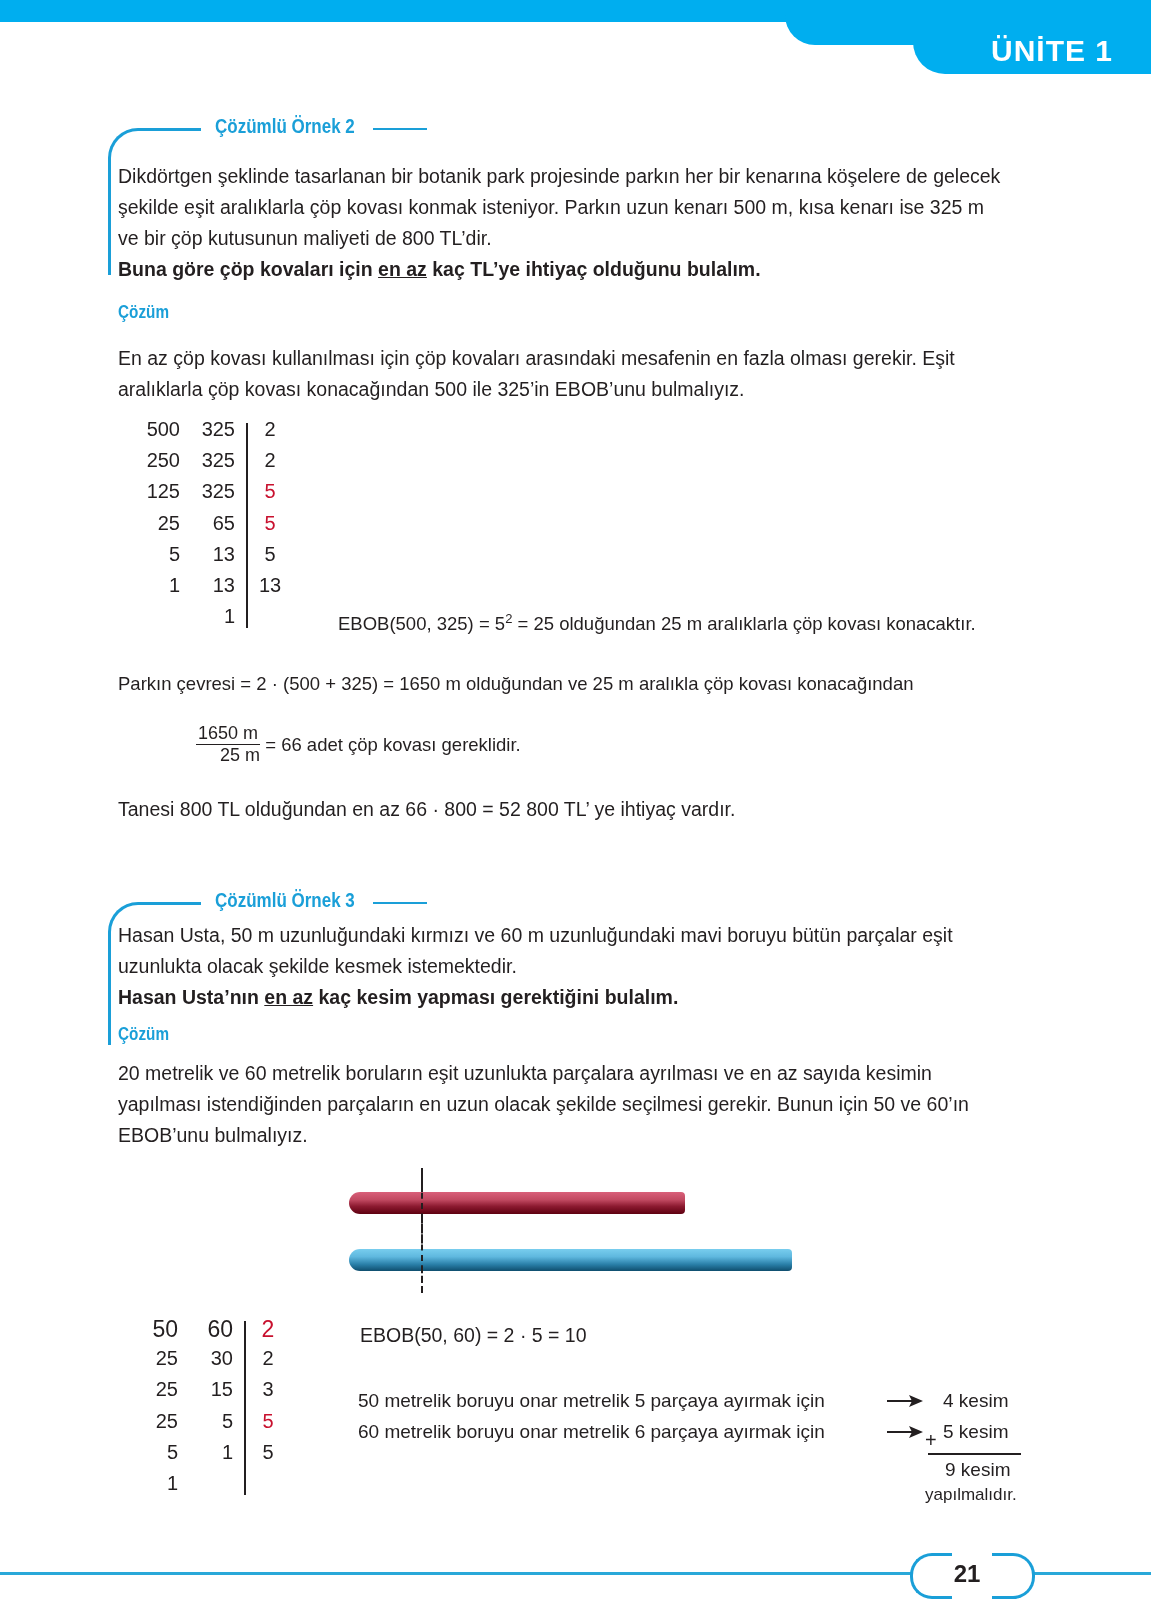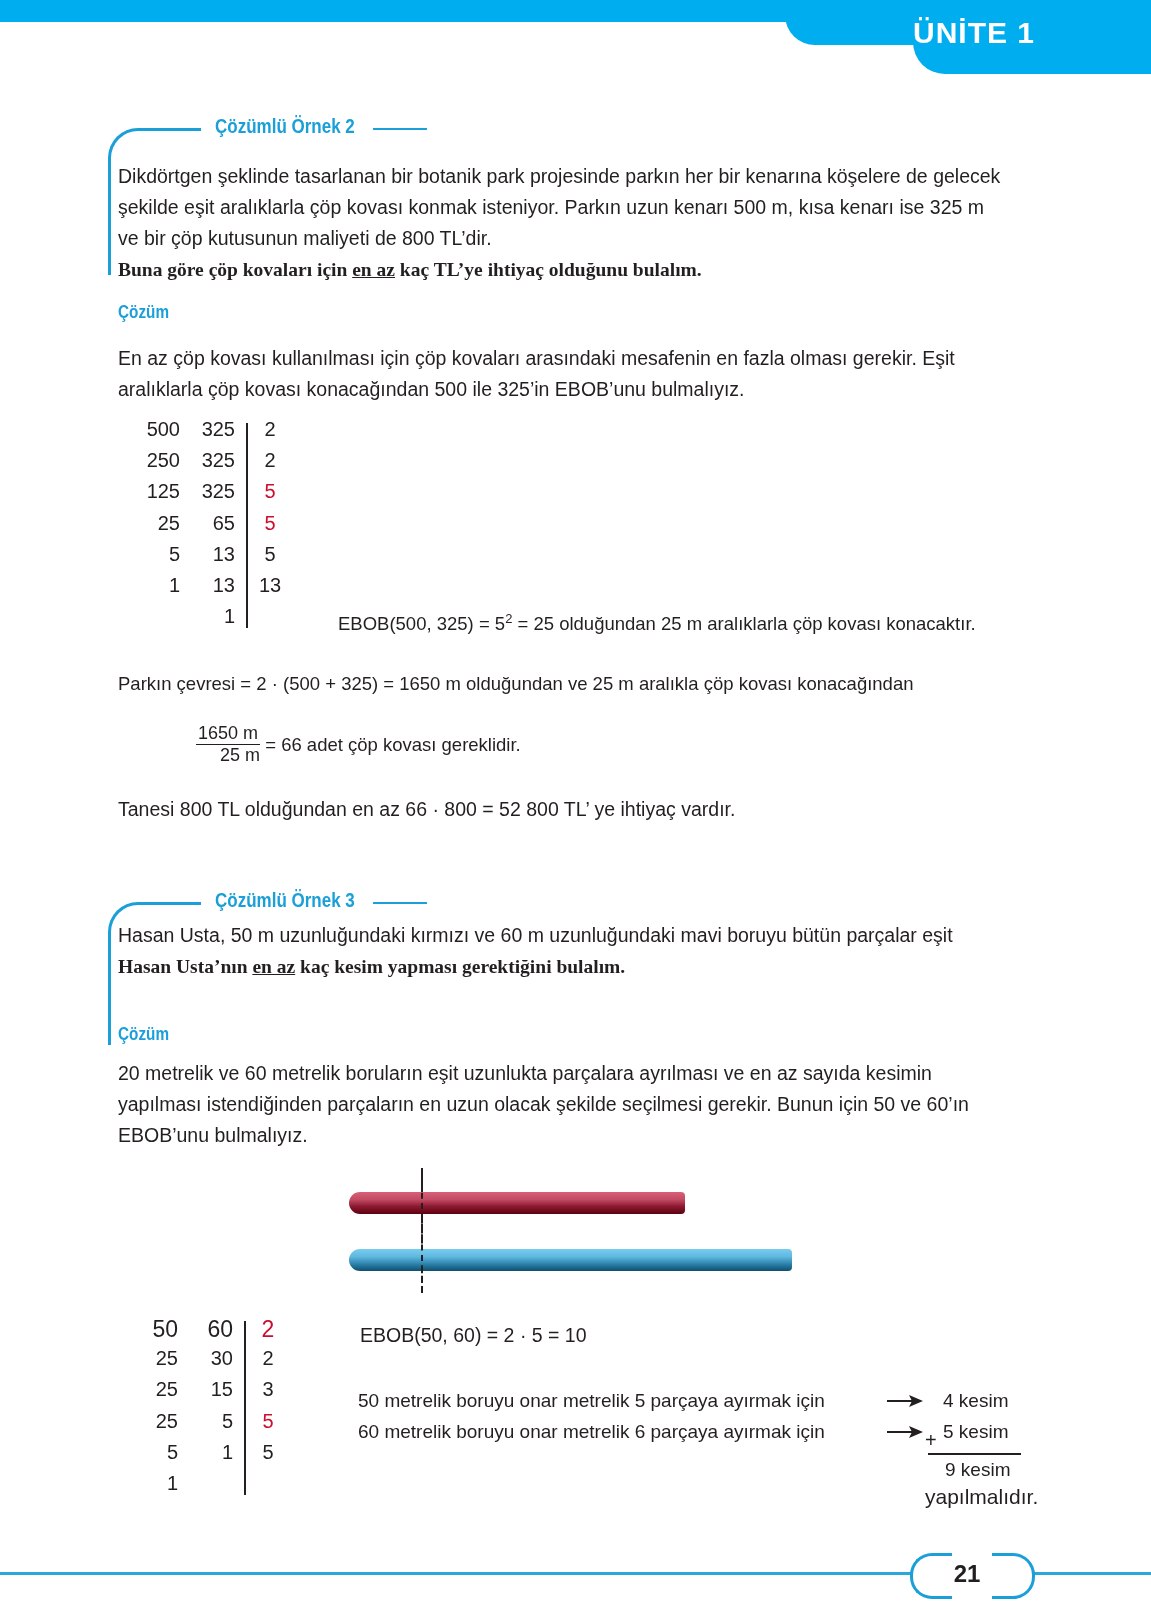--- a/index.html
+++ b/index.html
@@ -2,28 +2,28 @@
 <html><head>
 <meta charset="utf-8">
 <style>
   html, body { margin:0; padding:0; }
   body { width:1151px; height:1624px; position:relative; background:#ffffff; overflow:hidden;
          font-family:"Liberation Sans", sans-serif; color:#231f20; }
   .abs { position:absolute; }
   .top-band { left:0; top:0; width:1151px; height:22px; background:#00aeef; }
   .unit-tab { left:785px; top:0; width:366px; height:45px; background:#00aeef; border-bottom-left-radius:30px; }
   .unit-tab2 { left:913px; top:0; width:238px; height:74px; background:#00aeef; border-bottom-left-radius:32px; }
-  .unit-label { left:913px; top:16px; width:200px; color:#fff; font-weight:bold; font-size:30px; letter-spacing:1px; }
+  .unit-label { left:913px; top:34px; width:200px; text-align:right; color:#fff; font-weight:bold; font-size:30px; letter-spacing:1px; }
 
   .frame { border-left:3px solid #1a9fd8; border-top:3px solid #1a9fd8; border-top-left-radius:30px; border-right:none; border-bottom:none; }
   .frame-line { height:2px; background:#1a9fd8; }
   .ex-title { color:#1a9fd8; font-weight:bold; font-size:20px; transform:scaleX(0.85); transform-origin:left center; white-space:nowrap; }
   .sol-title { color:#1a9fd8; font-weight:bold; font-size:18px; transform:scaleX(0.85); transform-origin:left center; }
   .para { font-size:19.5px; line-height:31px; text-align:justify; }
-  .para b { font-weight:bold;font-family:Liberation Serif, serif; }
+  .para b { font-weight:bold; }
   .u { text-decoration:underline; }
   .vline { width:2px; background:#231f20; }
   .frac { display:inline-block; vertical-align:middle; text-align:right; font-size:18px; }
   .frac .n { display:block; border-bottom:1.5px solid #231f20; padding:0 2px; }
   .frac .d { display:block; }
   .pipe-red { height:22px; border-radius:11px 4px 4px 11px;
     background:linear-gradient(#d9607a 0%, #c24a62 35%, #8c1a30 65%, #5e0010 100%); }
   .pipe-blue { height:22px; border-radius:11px 4px 4px 11px;
     background:linear-gradient(#78cdee 0%, #5fb8df 35%, #2a7fa8 70%, #0f4e6e 100%); }
   .dash { width:0; border-left:2px dashed #231f20; }
@@ -109,20 +109,21 @@
 </div>
 
 <div class="abs" style="left:118px; top:798px; font-size:19.5px; white-space:nowrap;">Tanesi 800 TL olduğundan en az 66 · 800 = 52 800 TL’ ye ihtiyaç vardır.</div>
 
 <div class="abs frame" style="left:108px; top:902px; width:90px; height:140px;"></div>
 <div class="abs ex-title" style="left:215px; top:889px;">Çözümlü Örnek 3</div>
 <div class="abs frame-line" style="left:373px; top:902px; width:54px;"></div>
 
 <div class="abs para" style="left:118px; top:920px; width:915px;">
   <div>Hasan Usta, 50 m uzunluğundaki kırmızı ve 60 m uzunluğundaki mavi boruyu bütün parçalar eşit</div>
+  <div>uzunlukta olacak şekilde kesmek istemektedir.</div>
   <div><b><span>Hasan Usta’nın </span><span class="u">en az</span><span> kaç kesim yapması gerektiğini bulalım.</span></b></div>
 </div>
 
 <div class="abs sol-title" style="left:118px; top:1024px;">Çözüm</div>
 <div class="abs para" style="left:118px; top:1058px; width:915px;">
   <div>20 metrelik ve 60 metrelik boruların eşit uzunlukta parçalara ayrılması ve en az sayıda kesimin</div>
   <div>yapılması istendiğinden parçaların en uzun olacak şekilde seçilmesi gerekir. Bunun için 50 ve 60’ın</div>
   <div>EBOB’unu bulmalıyız.</div>
 </div>
 
@@ -179,19 +180,19 @@
 <svg class="abs" style="left:887px; top:1425px;" width="36" height="14">
     <line x1="0" y1="7" x2="26" y2="7" stroke="#231f20" stroke-width="2"></line>
     <polygon points="22,1 36,7 22,13 25,7" fill="#231f20"></polygon>
   </svg>
 
 <div class="abs" style="left:943px; top:1390px; font-size:19px; white-space:nowrap;">4 kesim</div>
 <div class="abs" style="left:943px; top:1421px; font-size:19px; white-space:nowrap;">5 kesim</div>
 <div class="abs" style="left:925px; top:1429px; font-size:20px;">+</div>
 <div class="abs" style="left:928px; top:1453px; width:93px; height:2px; background:#231f20;"></div>
 <div class="abs" style="left:945px; top:1459px; font-size:19px; white-space:nowrap;">9 kesim</div>
-<div class="abs" style="left:925px; top:1485px; font-size:21px; white-space:nowrap;">yapılmalıdır.</div>
+<div class="abs" style="left:925px; top:1485px; font-size:17px; white-space:nowrap;">yapılmalıdır.</div>
 
 <div class="abs footer-line" style="left:0; top:1572px; width:1151px;"></div>
 <div class="abs pg-l" style="left:910px; top:1553px;"></div>
 <div class="abs pg-r" style="left:990px; top:1553px;"></div>
 <div class="abs" style="left:952px; top:1553px; width:40px; height:46px; background:#fff;"></div>
 <div class="abs pg-num" style="left:937px; top:1560px;">21</div>
 
 </body></html>

